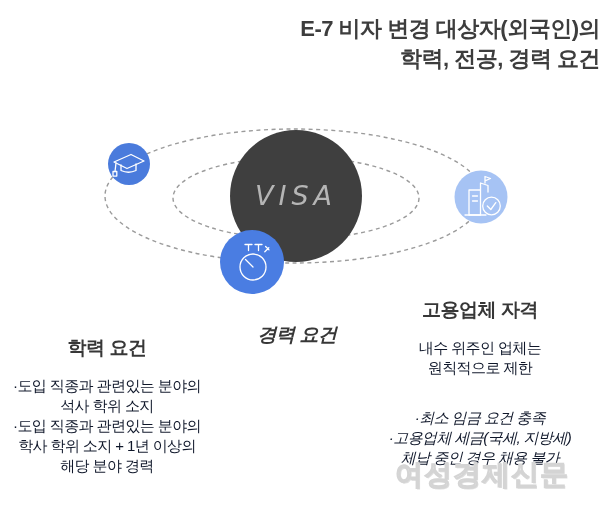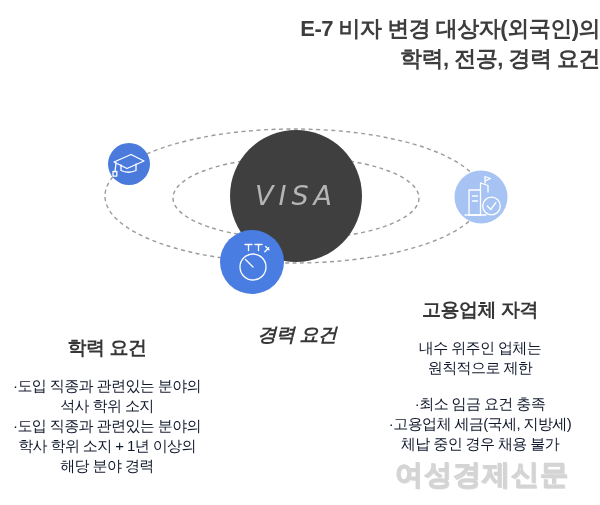--- a/index.html
+++ b/index.html
@@ -63,21 +63,21 @@
   .col .body { margin-top: 15px; }
   .col .line {
     font-size: 15px;
     color: #0f172a;
     line-height: 20px;
     letter-spacing: -0.6px;
   }
   #col-education { left: 1px;  top: 307px; width: 212px; margin-top: 28px; }
   #col-career    { left: 212px; top: 322px; width: 170px; font-style: italic; }
   #col-employer  { left: 372px; top: 297px; width: 216px; }
-  #col-employer .para2 { margin-top: 16px; }
+  #col-employer .para2 { margin-top: 30px; font-style: italic; }
   .watermark {
     position: absolute;
     top: 456px;
     right: 31px;
     font-size: 28px;
     font-weight: 700;
     color: #f2f2f2;
     -webkit-text-stroke: 1px #d4d4d4;
     text-shadow: 1px 1px 0 #e0e0e0;
     letter-spacing: 1px;

